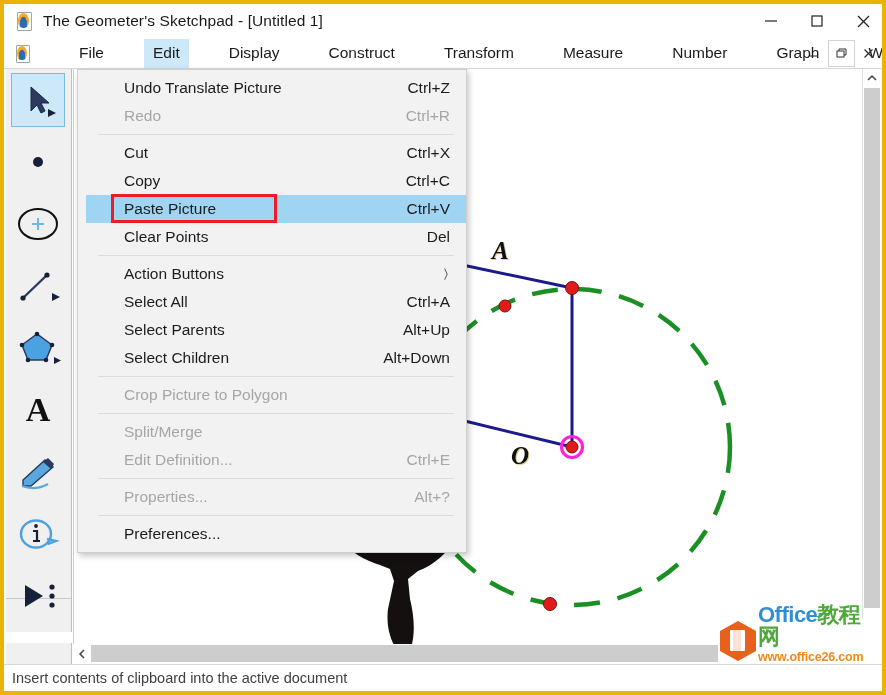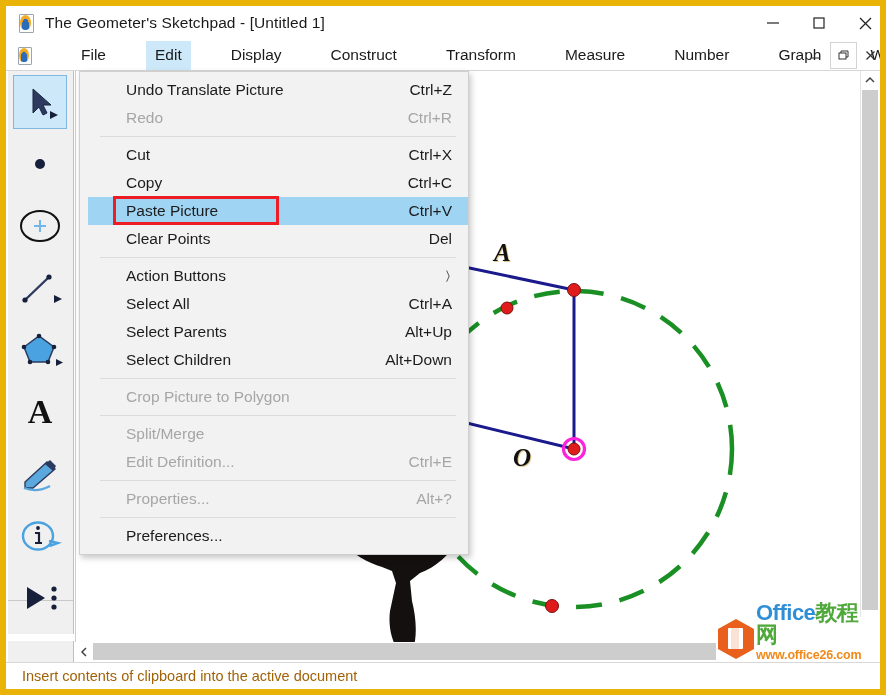--- a/index.html
+++ b/index.html
@@ -11,21 +11,21 @@
     font-family: "Liberation Sans", sans-serif;
     overflow: hidden;
     position: relative;
   }
 
   #app {
     position: absolute;
     left: 0; top: 0;
     width: 886px; height: 695px;
     background: #ffffff;
-    border: 6px solid #eab308;
+    border: 4px solid #eab308;
     box-sizing: border-box;
     overflow: hidden;
   }
 
   
   .titlebar {
     position: absolute;
     left: 0; top: 0;
     width: 882px; height: 34px;
     background: #ffffff;
@@ -250,22 +250,22 @@
     left: 0; bottom: 0;
     width: 882px; height: 27px;
     background: #ffffff;
     border-top: 1px solid #d8d8d8;
     box-sizing: border-box;
     display: flex;
     align-items: center;
   }
   .status-text {
     font-size: 14.5px;
-    color: #a16207;
-    margin-left: 16px;
+    color: #404040;
+    margin-left: 8px;
     white-space: nowrap;
   }
 
   
   .watermark {
     position: absolute;
     right: 4px; bottom: 28px;
     width: 160px; height: 44px;
     display: flex;
     align-items: flex-end;

